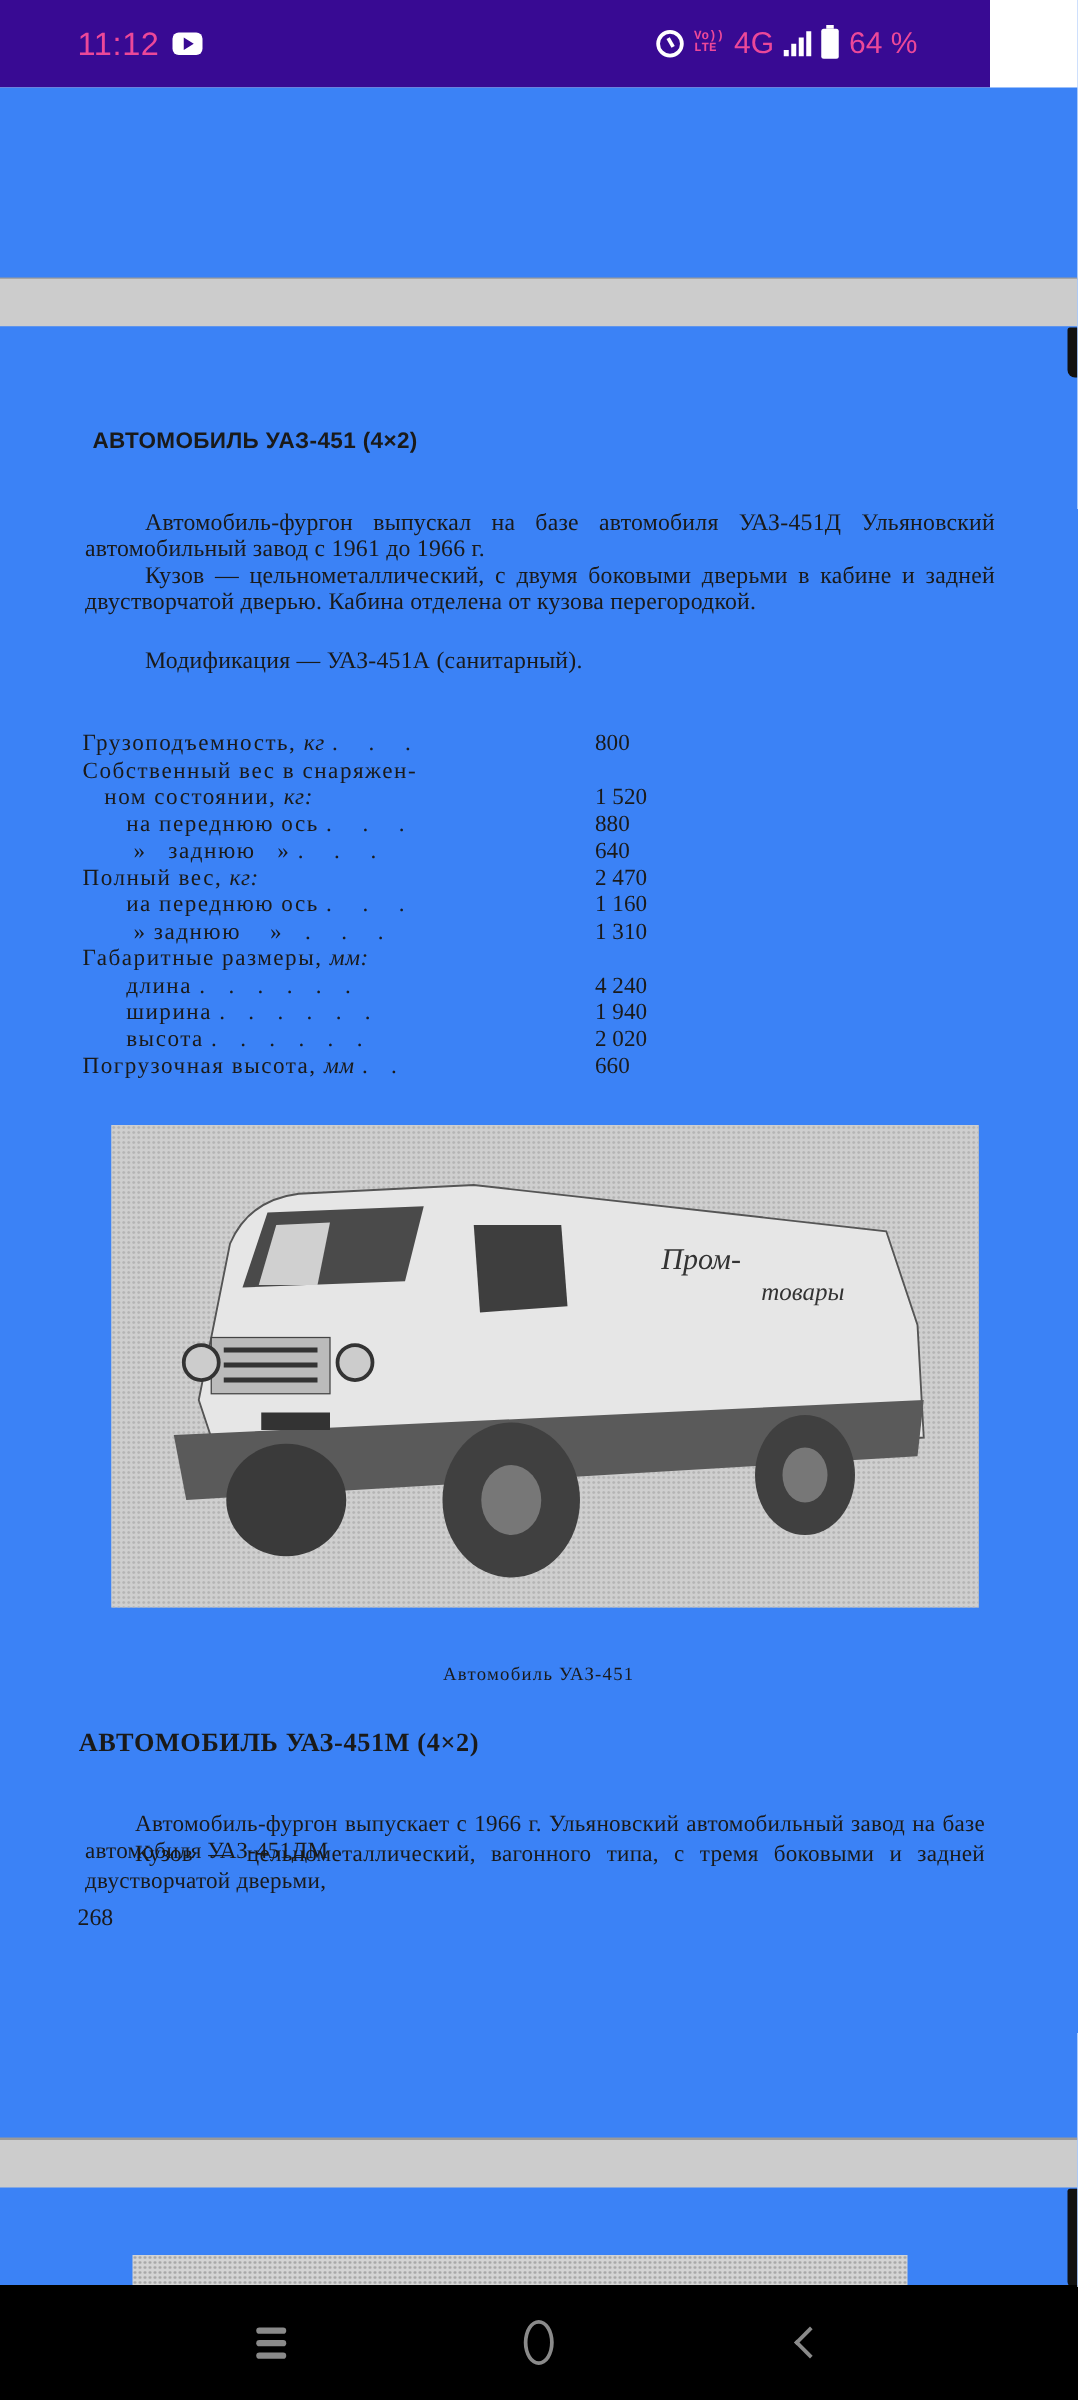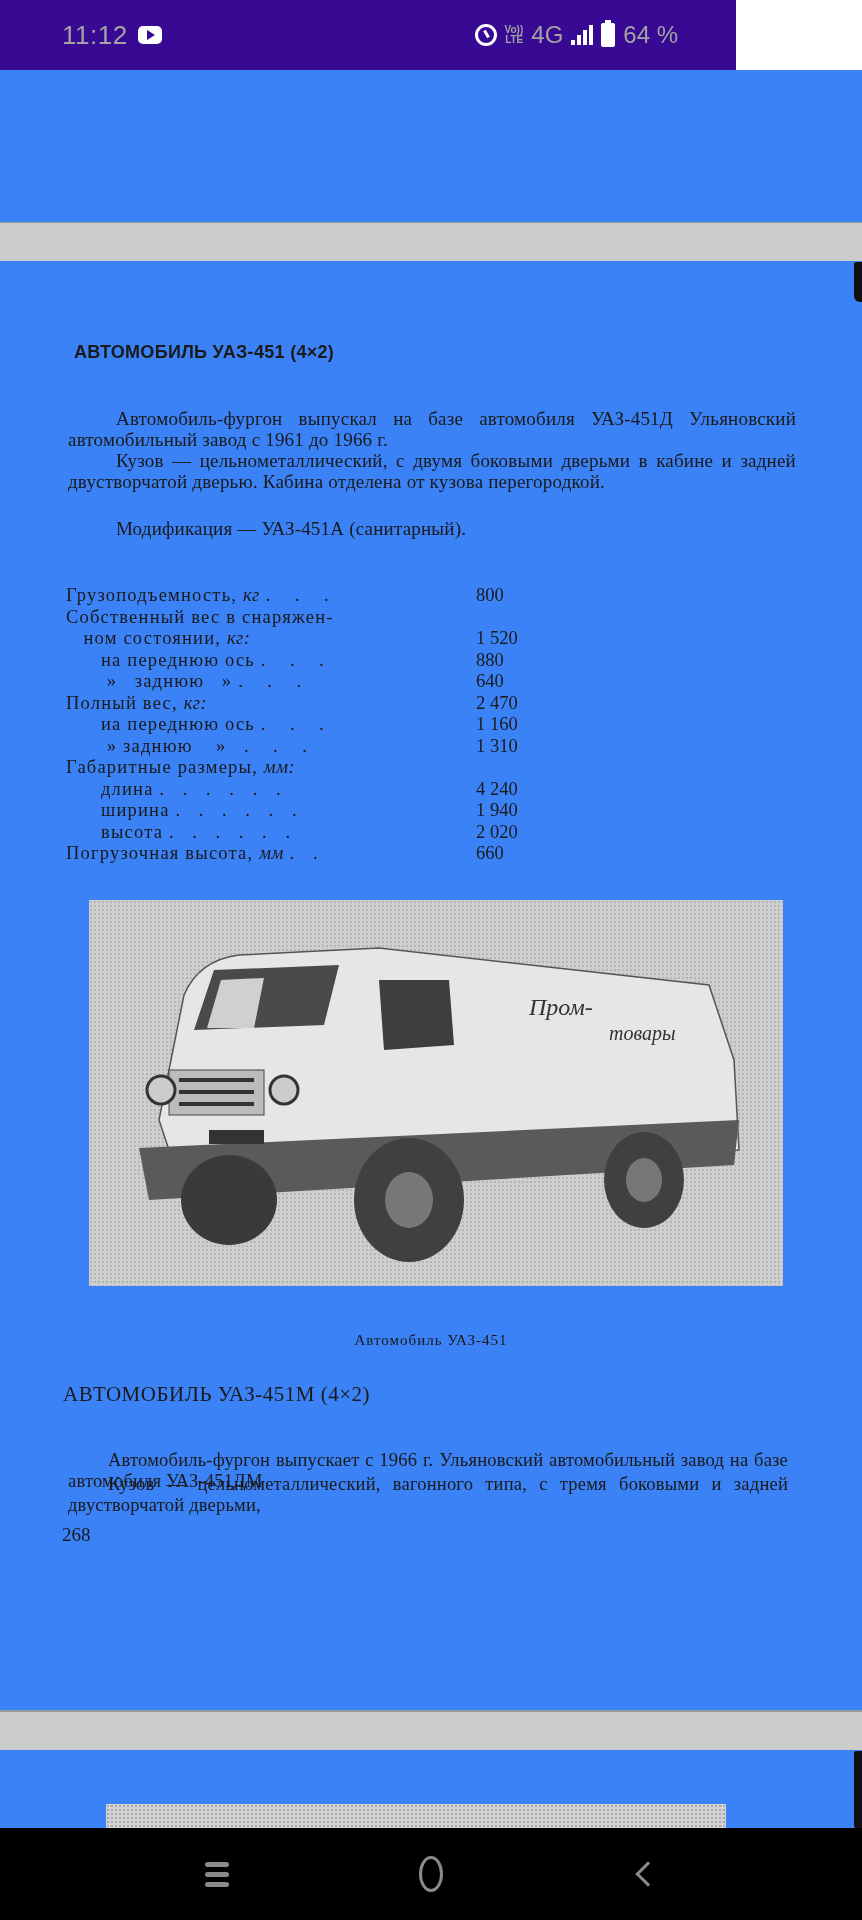--- a/index.html
+++ b/index.html
@@ -1,28 +1,28 @@
 <!DOCTYPE html>
 <html><head>
 <meta charset="utf-8">
 <style>
   * { box-sizing: border-box; margin: 0; padding: 0; }
   html, body { width: 862px; height: 1920px; overflow: hidden; background: #ffffff; }
   body { position: relative; font-family: "Liberation Serif", serif; color: #1a1a1a; }
 
   
-  .status-bar { position: absolute; top: 0; left: 0; width: 736px; height: 70px; background: #380a93; color: #a3a3a3;
+  .status-bar { position: absolute; top: 0; left: 0; width: 792px; height: 70px; background: #380a93; color: #ec4899;
     font-family: "Liberation Sans", sans-serif; display: flex; align-items: center; padding: 0 58px 0 62px; }
   .sb-time { font-size: 26px; letter-spacing: 0.5px; }
   .sb-yt { margin-left: 10px; width: 24px; height: 18px; background: #fff; border-radius: 5px; position: relative; }
   .sb-yt::after { content: ""; position: absolute; left: 9px; top: 4px; border-left: 8px solid #380a93; border-top: 5px solid transparent; border-bottom: 5px solid transparent; }
   .sb-right { margin-left: auto; display: flex; align-items: center; gap: 8px; font-size: 24px; }
   .sb-alarm { width: 22px; height: 22px; border: 3px solid #fff; border-radius: 50%; position: relative; }
   .sb-alarm::after { content: ""; position: absolute; left: 7px; top: 3px; width: 3px; height: 8px; background: #fff; transform: rotate(-30deg); }
-  .sb-volte { font-size: 10px; line-height: 10px; text-align: right; font-weight: bold; }
+  .sb-volte { font-size: 10px; line-height: 10px; text-align: left; font-weight: bold; font-family: Liberation Mono, monospace; }
   .sb-signal { display: flex; align-items: flex-end; gap: 2px; height: 20px; }
   .sb-signal span { width: 4px; background: #fff; }
   .sb-battery { width: 14px; height: 24px; border-radius: 2px; background: #fff; position: relative; }
   .sb-battery::before { content: ""; position: absolute; top: -3px; left: 4px; width: 6px; height: 3px; background: #fff; }
 
   
   .viewer { position: absolute; top: 70px; left: 0; width: 862px; height: 1758px; background: #3b82f6; overflow: hidden; }
   .page-gap { position: absolute; left: 0; width: 862px; background: #cccccc; }
   .page-edge-line { position: absolute; left: 0; width: 862px; height: 2px; background: #9a9a9a; }
   .edge-mark { position: absolute; right: 0; width: 8px; background: #111; border-radius: 2px 0 0 6px; }
@@ -35,21 +35,21 @@
   .spec-table { position: absolute; left: 66px; top: 500px; width: 500px; font-size: 18.5px; line-height: 21.5px; letter-spacing: 1.2px; margin-top: 15px; }
   .spec-row { display: flex; height: 21.5px; }
   .spec-label { width: 410px; white-space: pre; }
   .spec-label em { font-style: italic; letter-spacing: 0.5px; }
   .spec-value { width: 90px; letter-spacing: 0; }
 
   .photo { position: absolute; left: 89px; top: 830px; width: 694px; height: 386px; background: #cfcfcf;
     background-image: radial-gradient(#b5b5b5 1px, transparent 1.2px); background-size: 4px 4px; }
   .photo svg { position: absolute; left: 0; top: 0; }
   .caption { position: absolute; left: 0; width: 862px; text-align: center; top: 1262px; font-size: 15px; letter-spacing: 1px; }
-  .heading2 { position: absolute; left: 63px; top: 1312px; font-size: 21px; letter-spacing: 0.5px; }
+  .heading2 { position: absolute; left: 63px; top: 1312px; font-size: 21px; letter-spacing: 0.5px; font-weight: bold; }
   .page-num { position: absolute; left: 62px; top: 1454px; font-size: 19px; }
 
   .next-page-img { position: absolute; left: 106px; top: 1734px; width: 620px; height: 30px; background: #d4d4d4;
     background-image: radial-gradient(#a8a8a8 1px, transparent 1.2px); background-size: 4px 4px; }
 
   
   .nav-bar { position: absolute; left: 0; top: 1828px; width: 862px; height: 92px; background: #000; display: flex; justify-content: space-around; align-items: center; padding: 0 110px; }
   .nav-btn { width: 60px; height: 60px; display: flex; align-items: center; justify-content: center; }
   .nav-recents { display: flex; flex-direction: column; gap: 5px; }
   .nav-recents span { width: 24px; height: 5px; border-radius: 3px; background: #8a8a8a; }

